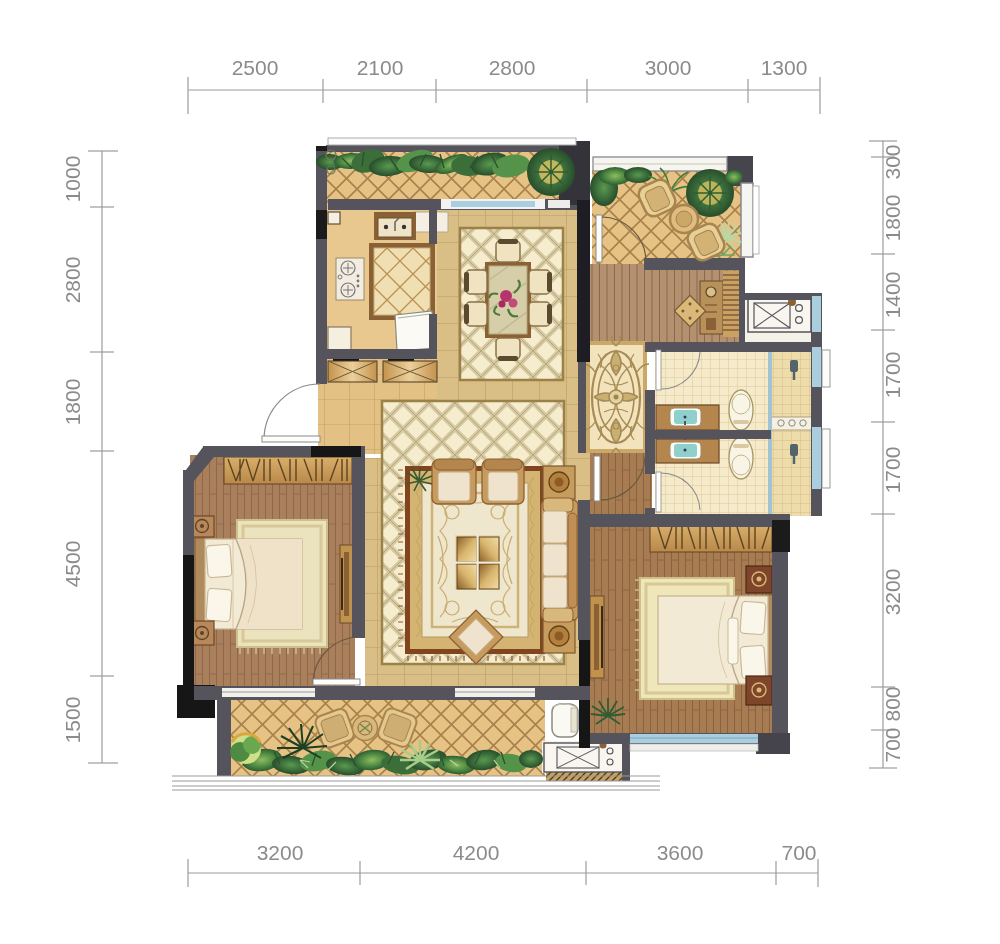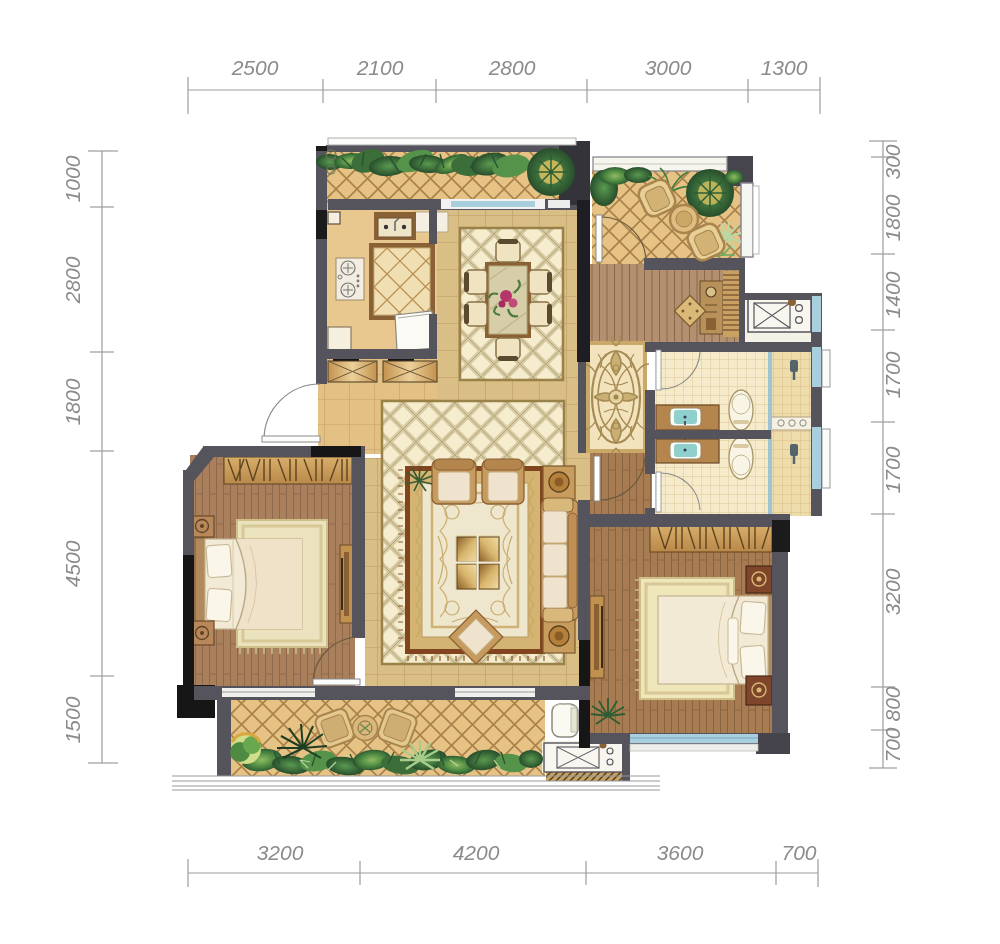--- a/index.html
+++ b/index.html
@@ -1,16 +1,16 @@
 <!DOCTYPE html>
 <html><head>
 <meta charset="utf-8">
 <style>
   html,body{margin:0;padding:0;background:#ffffff;}
-  .wrap{width:1000px;height:944px;position:relative;font-family:"Liberation Sans",sans-serif;font-style:italic;}
+  .wrap{width:1000px;height:944px;position:relative;font-family:"Liberation Sans",sans-serif;}
   text{font-family:"Liberation Sans",sans-serif;fill:#8b8b8b;}
 </style>
 </head>
 <body>
 <div class="wrap">
 <svg width="1000" height="944" viewBox="0 0 1000 944">
 <defs>
   <pattern id="latBal" width="21" height="21" patternUnits="userSpaceOnUse">
     <rect width="21" height="21" fill="#e6c285"></rect>
     <path d="M-5,5 L5,-5 M-5,26 L26,-5 M16,26 L26,16" stroke="#a8824a" stroke-width="1.6" fill="none"></path>

